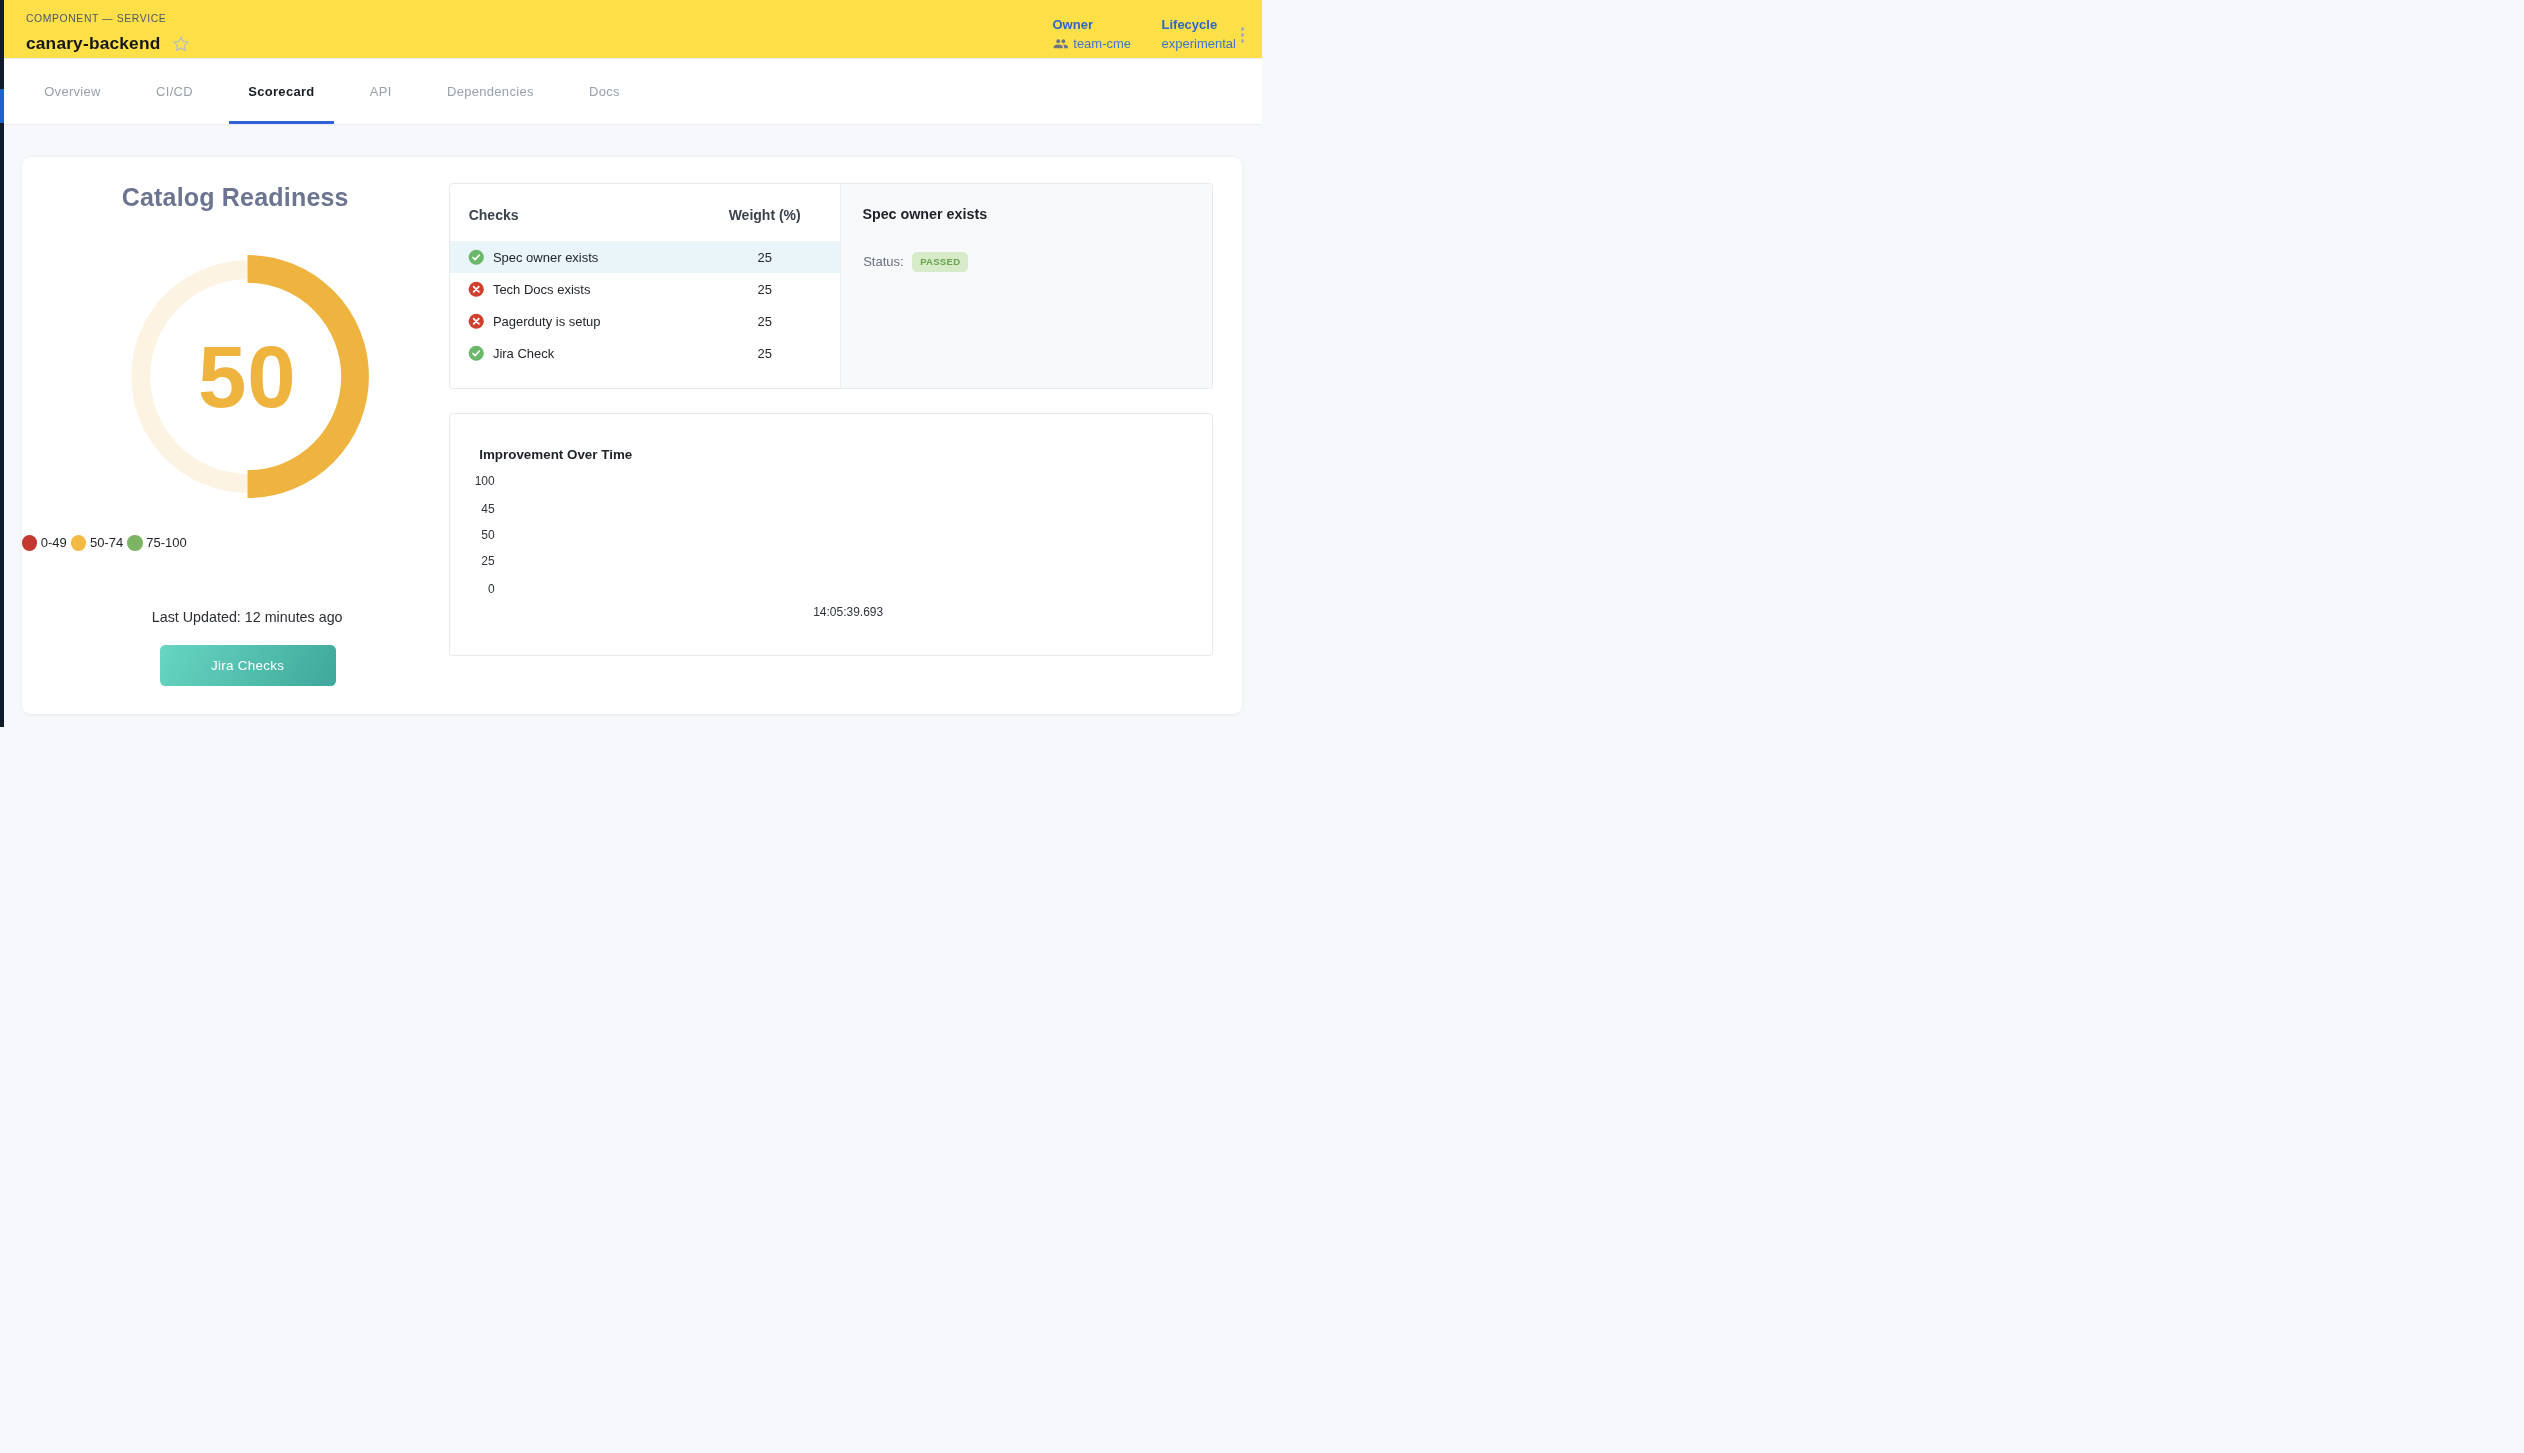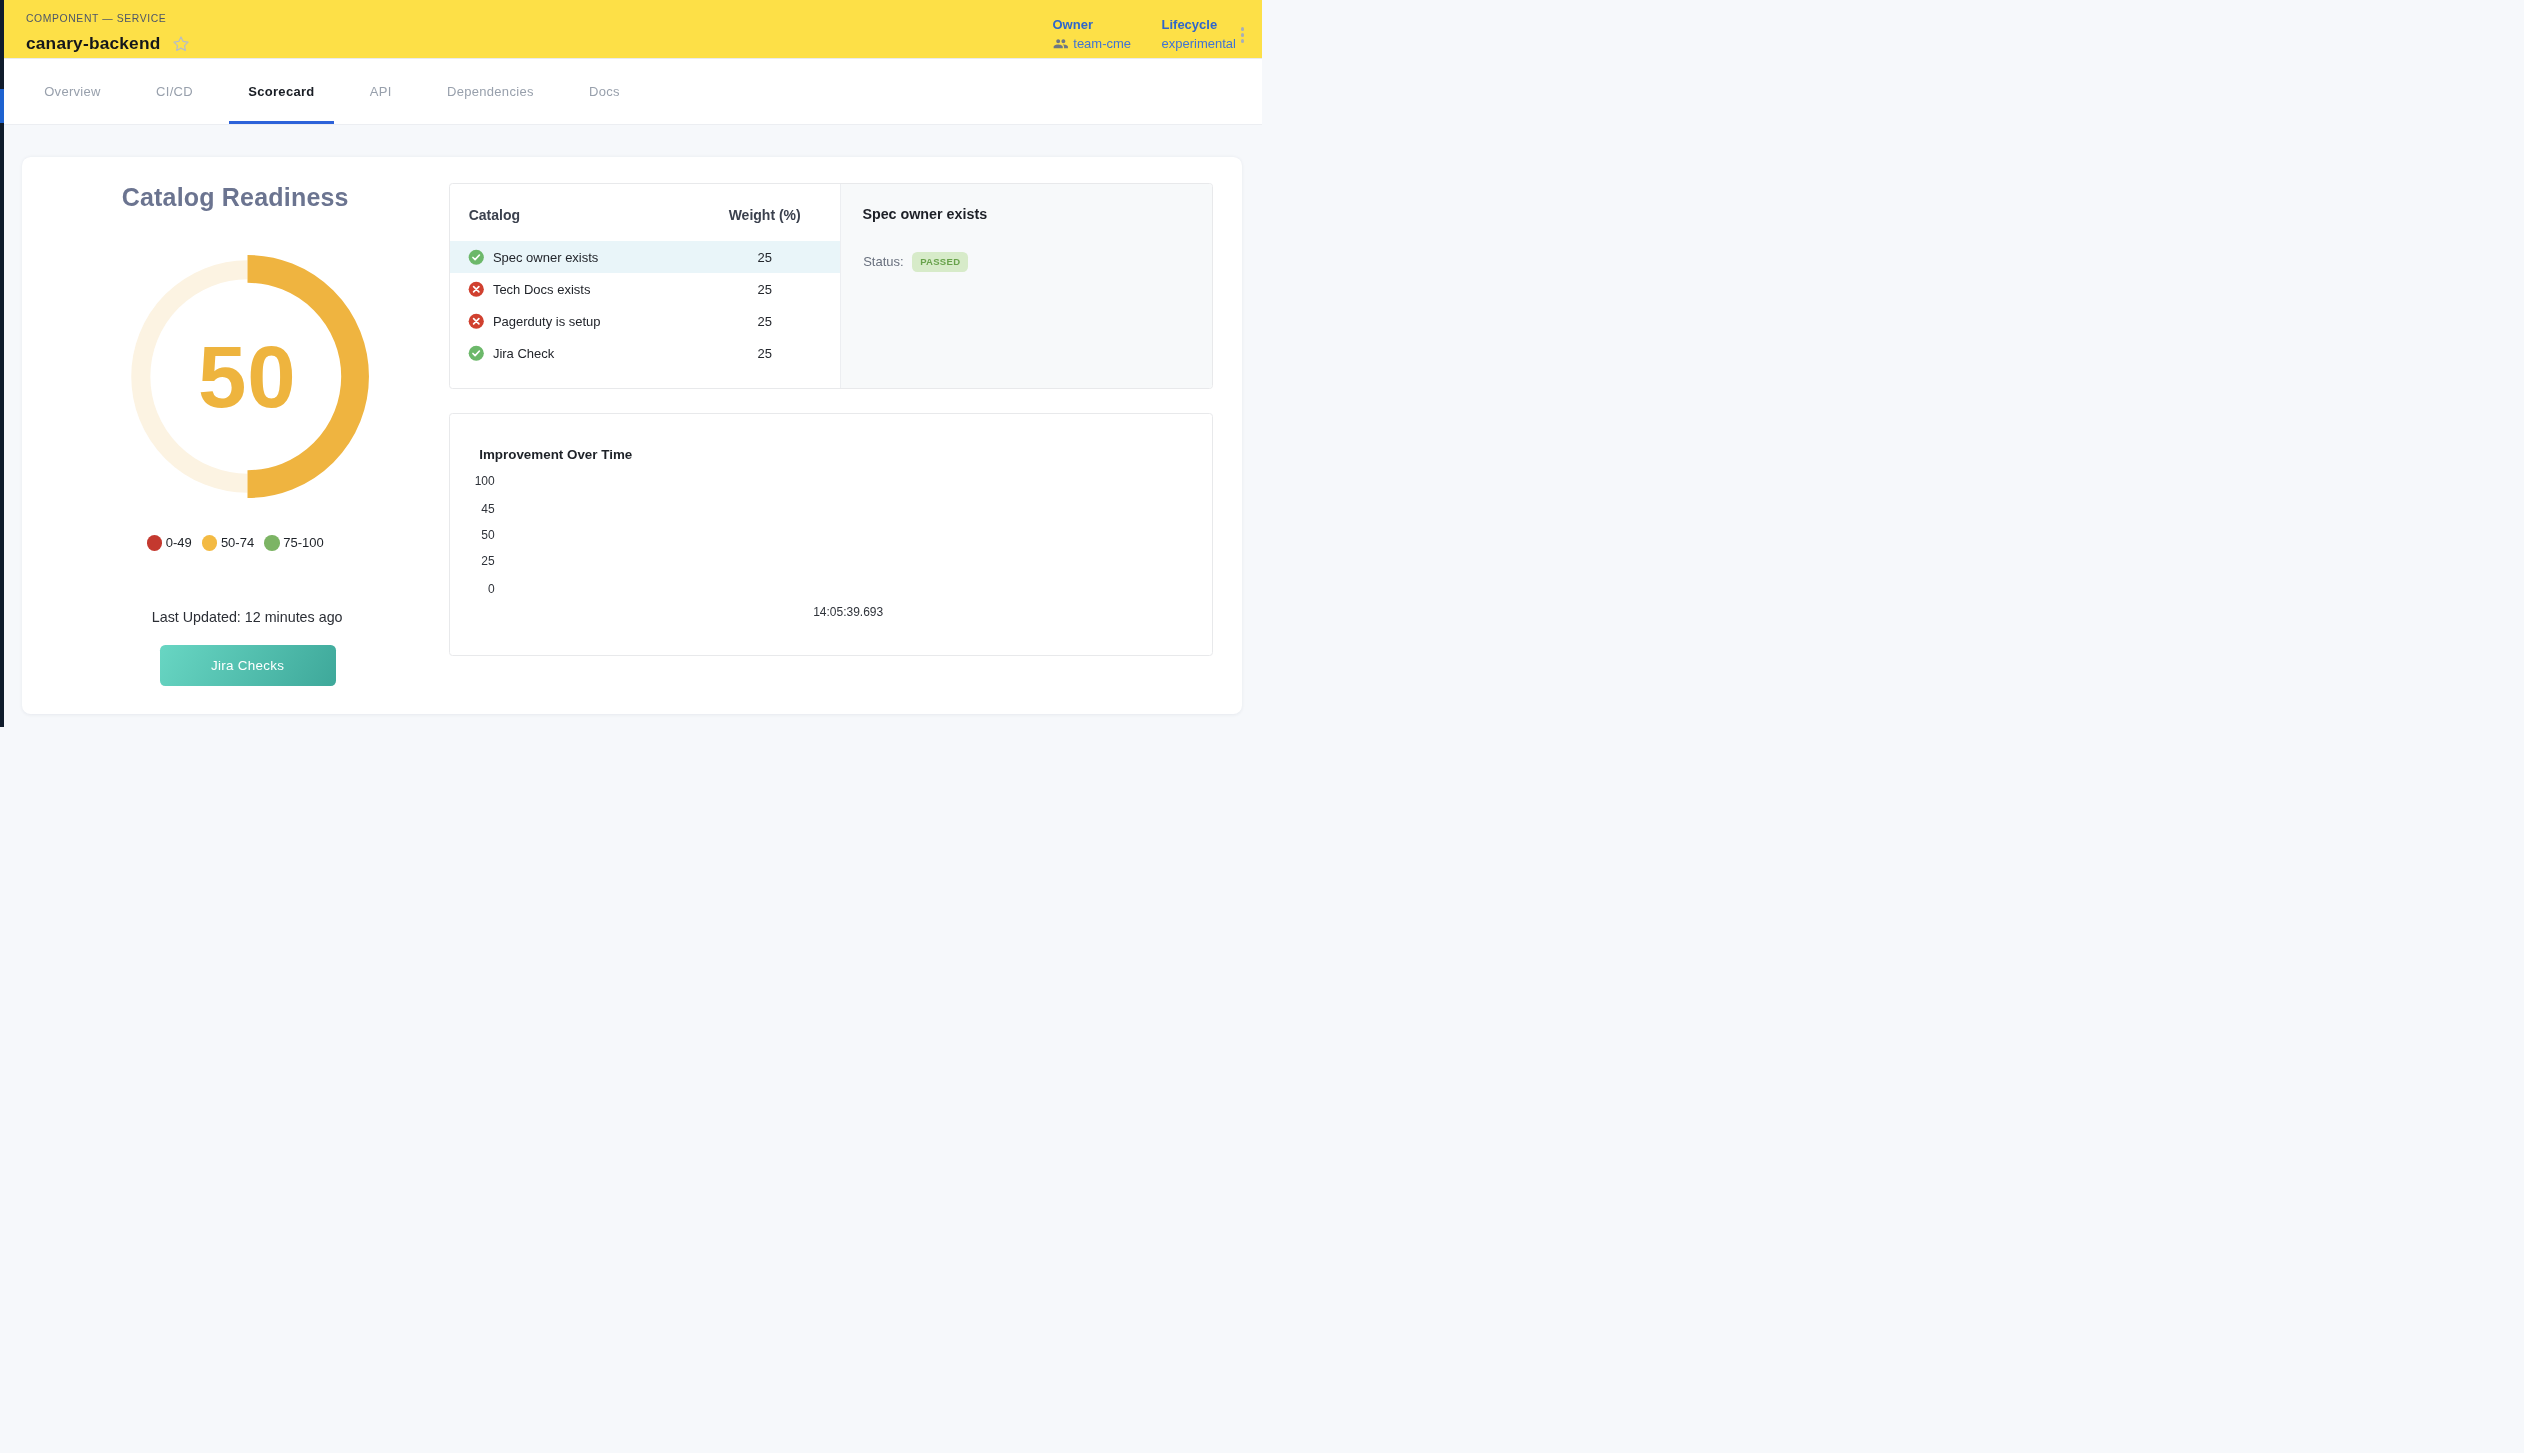--- a/index.html
+++ b/index.html
@@ -36,21 +36,21 @@
   .tab.active { color:#191d24; font-weight:700; }
   .tab-underline { position:absolute; left:0; right:0; bottom:0; height:2.6px; background:#2d62d9; }
 
   
   .main-card { position:absolute; left:21.7px; top:157px; width:1220px; height:557px; background:#fff; border-radius:8.7px; box-shadow:0 0.9px 3.5px rgba(25,39,66,.07); }
 
   
   .cr-title { position:absolute; left:0; top:26px; width:427px; text-align:center; font-size:25px; font-weight:600; color:#6b7490; letter-spacing:0.2px; }
   .gauge-box { position:absolute; left:104px; top:98px; width:243px; height:243px; }
   .gauge-num { position:absolute; left:0; top:0; width:243px; height:243px; display:flex; align-items:center; justify-content:center; font-size:87px; font-weight:700; color:#eeb43e; letter-spacing:0.9px; }
-  .legend { position:absolute; left:0; top:378px; width:427px; display:flex; justify-content:center; gap:10px; }
+  .legend { position:absolute; left:0; top:378px; width:427px; display:flex; gap:4px; }
   .legend-item { display:flex; align-items:center; gap:3.5px; font-size:13px; color:#1e2228; }
   .legend-dot { width:15.6px; height:15.6px; border-radius:50%; }
   .dot-red { background:#c4392f; }
   .dot-yellow { background:#f3ba43; }
   .dot-green { background:#7cb464; }
   .updated { position:absolute; left:12px; top:452px; width:427px; text-align:center; font-size:14.3px; color:#2b2e35; }
   .rerun-btn { position:absolute; left:138px; top:488px; width:176px; height:41px; border:none; border-radius:5.2px; background:linear-gradient(120deg,#68d6c3 0%,#3ea89a 100%); color:#fff; font-family:inherit; font-size:13.4px; font-weight:500; letter-spacing:0.3px; cursor:pointer; }
 
   
   .checks-card { position:absolute; left:427px; top:26px; width:764px; height:206px; border:0.9px solid #e8e9eb; border-radius:3.5px; background:#fff; }
@@ -166,21 +166,21 @@
     <div class="legend-item">
       <span class="legend-dot dot-green"></span>
       <span>75-100</span>
     </div>
   </div>
 
   <div class="updated">Last Updated: 12 minutes ago</div>
   <button class="rerun-btn">Jira Checks</button>
 
   <section class="checks-card">
-    <span class="h-checks">Catalog</span>
+    <span class="h-checks">Checks</span>
     <span class="h-weight">Weight (%)</span>
 
     <div class="rows">
       <div class="check-row selected">
         <span class="check-icon">
           <svg width="16.5" height="16.5" viewBox="0 0 20 20">
               <circle cx="10" cy="10" r="9.2" fill="#6cb86a"></circle>
               <path d="M6 10.3l2.6 2.6 5.2-5.6" stroke="#fff" stroke-width="2" fill="none" stroke-linecap="round" stroke-linejoin="round"></path>
             </svg>
         </span>

